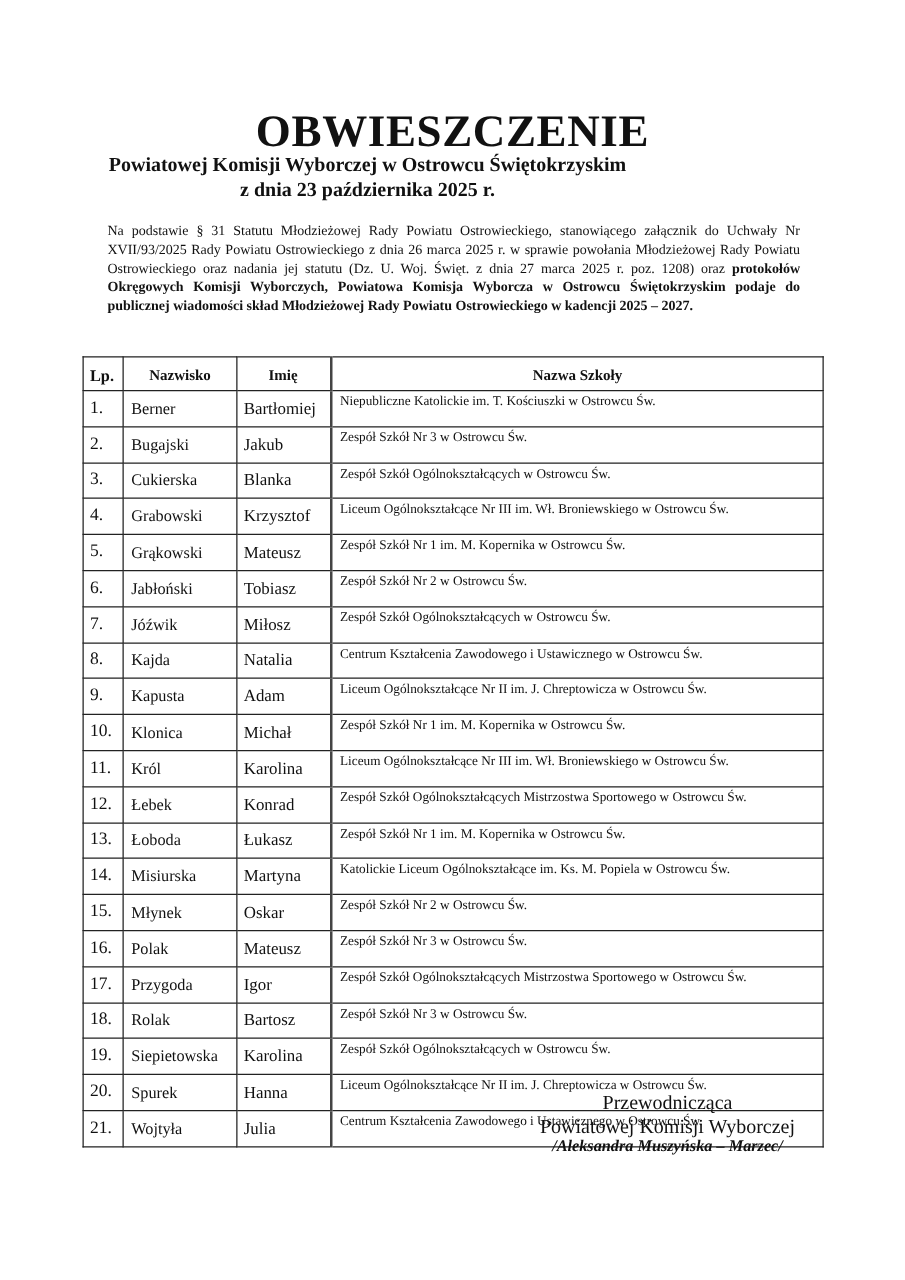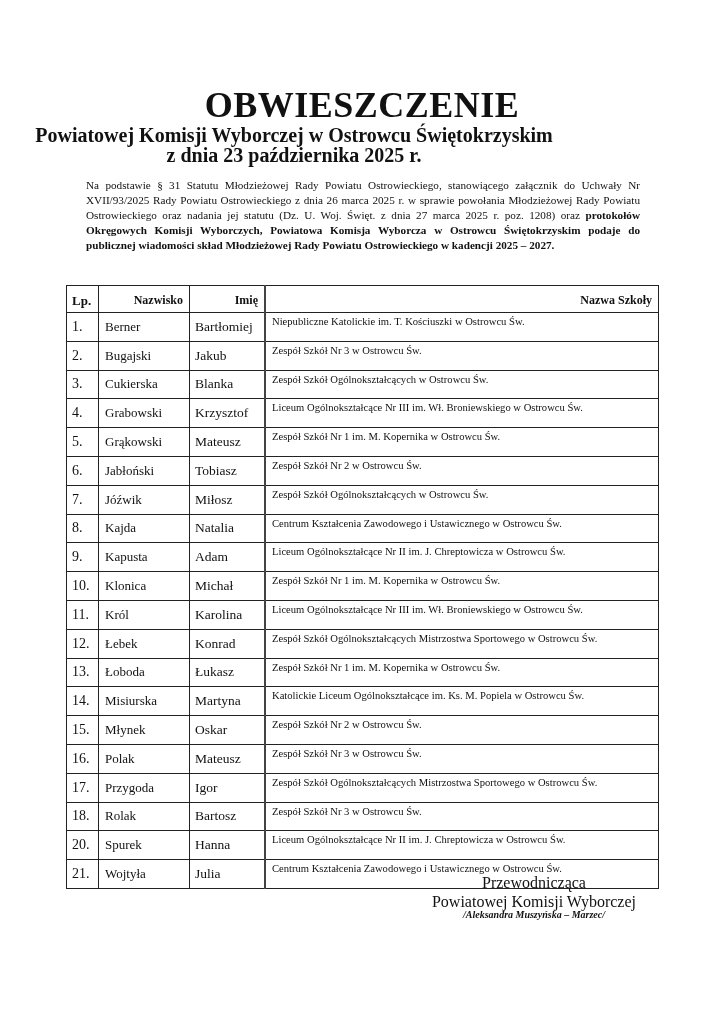--- a/index.html
+++ b/index.html
@@ -1,43 +1,43 @@
 <!DOCTYPE html>
 <html><head>
 <meta charset="utf-8">
 <style>
   html, body { margin: 0; padding: 0; background: #ffffff; }
   body { width: 724px; height: 1024px; position: relative; overflow: hidden;
          font-family: "Liberation Serif", "DejaVu Serif", serif; color: #111; }
   .title { position: absolute; top: 84px; left: 0; width: 724px; text-align: center;
            font-size: 36px; font-weight: bold; letter-spacing: 0.5px; }
   .subtitle { position: absolute; left: 0; width: 588px; text-align: center;
-              font-size: 20px; font-weight: bold; }
+              font-size: 16px; font-weight: bold; }
   .sub1 { top: 124px; }
   .sub2 { top: 144px; }
   .intro { position: absolute; top: 178px; left: 86px; width: 554px;
            font-size: 11.2px; line-height: 15px; text-align: justify; }
   .intro b { font-weight: bold; }
   table.roster { position: absolute; top: 285px; left: 66px; width: 593px;
                  border-collapse: collapse; font-size: 13px; }
   table.roster th, table.roster td { border: 1px solid #222; padding: 0 6px;
                  height: 24.8px; vertical-align: top; text-align: left; white-space: nowrap; }
-  table.roster th { font-weight: bold; font-size: 12px; text-align: right; vertical-align: middle; height: 23px; }
+  table.roster th { font-weight: bold; font-size: 12px; text-align: center; vertical-align: middle; height: 23px; }
   table.roster th.c-lp { text-align: left; font-size: 13px; }
   .c-lp { width: 20px; padding-left: 5px !important; padding-top: 3px !important; font-size: 14px; }
   .c-nazwisko { width: 78px; padding-left: 6px !important; padding-top: 3px !important; font-size: 13px; }
   .c-imie { width: 63px; padding-left: 5px !important; padding-top: 3px !important; font-size: 13.5px; }
   .c-szkola { width: 380px; border-left: 2px solid #444 !important; padding-top: 3px !important;
               font-size: 10.6px; padding-left: 6px !important; }
   table.roster td.c-lp, table.roster td.c-nazwisko, table.roster td.c-imie { vertical-align: middle; padding-top: 0 !important; }
   .sign { position: absolute; left: 400px; width: 268px; text-align: center; font-size: 16px; font-weight: normal; margin-top: 16px; }
   .sign1 { top: 858px; }
   .sign2 { top: 877px; }
   .sign-name { position: absolute; top: 909px; left: 400px; width: 268px; text-align: center;
-               font-size: 10px; font-weight: bold; font-style: italic; }
+               font-size: 13px; font-weight: bold; font-style: italic; }
 </style>
 </head>
 <body>
 
 <div>
   <div class="title">OBWIESZCZENIE</div>
   <div class="subtitle sub1">Powiatowej Komisji Wyborczej w Ostrowcu Świętokrzyskim</div>
   <div class="subtitle sub2">z dnia 23 października 2025 r.</div>
 
   <div class="intro"><span>Na podstawie § 31 Statutu Młodzieżowej Rady Powiatu Ostrowieckiego, stanowiącego załącznik do Uchwały Nr XVII/93/2025 Rady Powiatu Ostrowieckiego z dnia 26 marca 2025 r. w sprawie powołania Młodzieżowej Rady Powiatu Ostrowieckiego oraz nadania jej statutu (Dz. U. Woj. Święt. z dnia 27 marca 2025 r. poz. 1208) oraz </span><b>protokołów Okręgowych Komisji Wyborczych, Powiatowa Komisja Wyborcza w Ostrowcu Świętokrzyskim podaje do publicznej wiadomości skład Młodzieżowej Rady Powiatu Ostrowieckiego w kadencji 2025 – 2027.</b></div>
@@ -154,20 +154,26 @@
           <td class="c-imie">Igor</td>
           <td class="c-szkola">Zespół Szkół Ogólnokształcących Mistrzostwa Sportowego w Ostrowcu Św.</td>
         </tr>
         <tr>
           <td class="c-lp">18.</td>
           <td class="c-nazwisko">Rolak</td>
           <td class="c-imie">Bartosz</td>
           <td class="c-szkola">Zespół Szkół Nr 3 w Ostrowcu Św.</td>
         </tr>
         <tr>
+          <td class="c-lp">19.</td>
+          <td class="c-nazwisko">Siepietowska</td>
+          <td class="c-imie">Karolina</td>
+          <td class="c-szkola">Zespół Szkół Ogólnokształcących w Ostrowcu Św.</td>
+        </tr>
+        <tr>
           <td class="c-lp">20.</td>
           <td class="c-nazwisko">Spurek</td>
           <td class="c-imie">Hanna</td>
           <td class="c-szkola">Liceum Ogólnokształcące Nr II im. J. Chreptowicza w Ostrowcu Św.</td>
         </tr>
         <tr>
           <td class="c-lp">21.</td>
           <td class="c-nazwisko">Wojtyła</td>
           <td class="c-imie">Julia</td>
           <td class="c-szkola">Centrum Kształcenia Zawodowego i Ustawicznego w Ostrowcu Św.</td>

